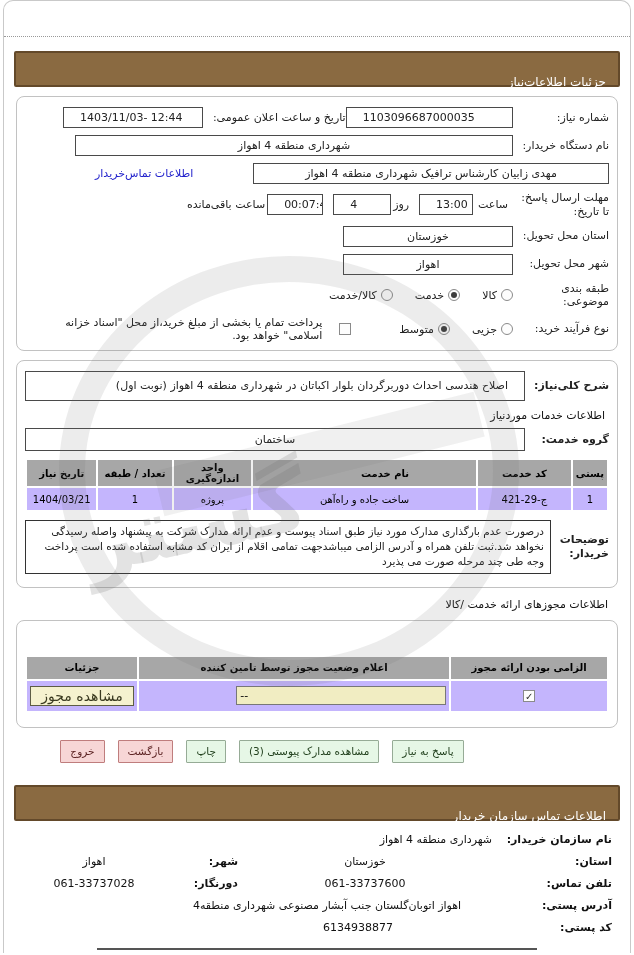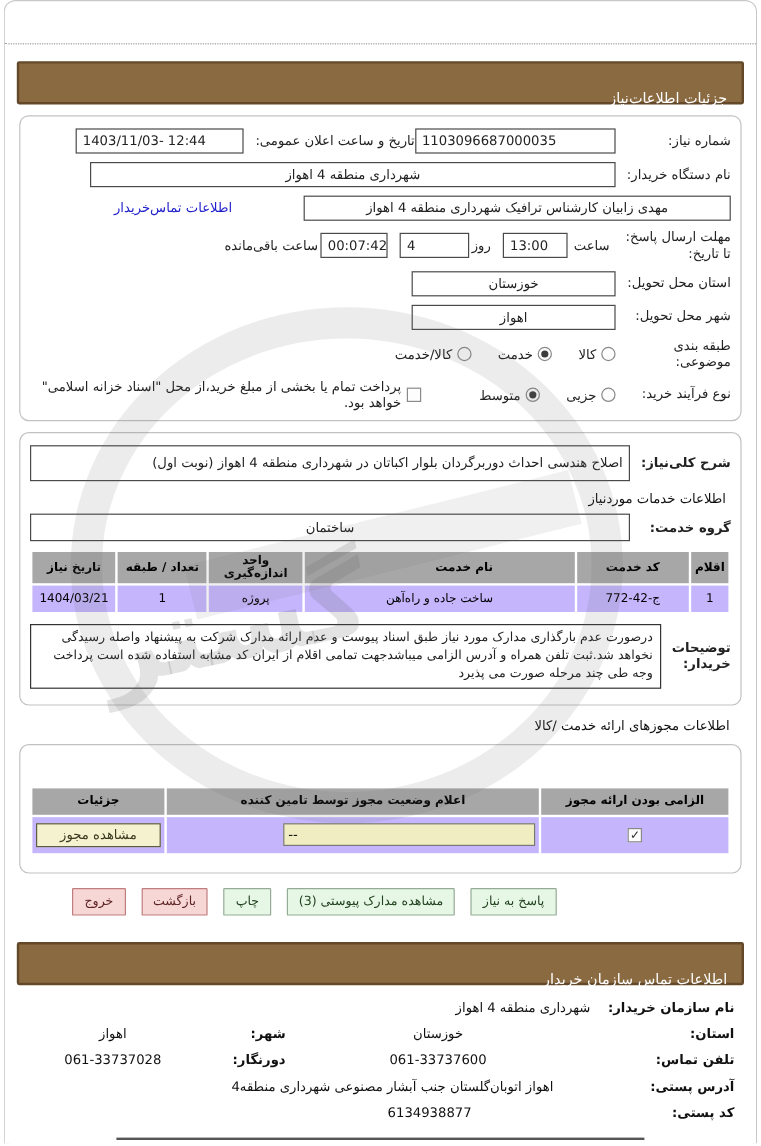--- a/index.html
+++ b/index.html
@@ -11,21 +11,21 @@
 
   .brownbar { margin: 14px 10px 0; height: 30px; line-height: 26px; background:#8a6a41;
               border:2px solid #63492а; border:2px solid #63492a; color:#fff; font-size:12px;
               padding: 16px 12px; border-radius:2px; }
 
   .panel { margin: 9px 12px 0; border:1px solid #c2c2c2; border-radius:8px; padding:10px 8px 6px; position:relative; background:transparent; }
 
   .frow { display:flex; align-items:center; margin-bottom:7px; font-size:11px; color:#222; }
   .flabel { width:96px; flex-shrink:0; padding-left:4px; line-height:1.25; }
   .box { border:1px solid #4a4a4a; background:#fff; height:21px; line-height:19px;
-         font-size:11px; padding:0 5px; overflow:hidden; white-space:nowrap; }
+         font-size:11px; padding:0 16px; overflow:hidden; white-space:nowrap; }
   .c { text-align:center; }
   .r { text-align:left; direction:ltr; }
   .link { color:#2222cc; font-size:11px; cursor:pointer; margin-inline-start:auto; margin-left:70px; }
 
   .radio { width:12px; height:12px; border:1px solid #8a8a8a; border-radius:50%; background:#fdfdfd;
            display:inline-block; flex-shrink:0; }
   .radio.on { position:relative; }
   .radio.on::after { content:""; position:absolute; inset:2px; background:#3c3c3c; border-radius:50%; }
   .cb { width:12px; height:12px; border:1px solid #8a8a8a; background:#fdfdfd; display:inline-block;
         flex-shrink:0; font-size:10px; line-height:11px; text-align:center; color:#333; }
@@ -37,21 +37,21 @@
 
   table { border-collapse:separate; border-spacing:2px; width:100%; font-size:10px; }
   th { background:#a7a7a7; color:#000; font-weight:bold; height:22px; padding:2px 3px; }
   td { background:#c4b5fd; height:22px; text-align:center; padding:2px 3px; }
 
   .notes-box { border:1px solid #333; background:#fff; font-size:10.5px; line-height:1.45;
                padding:3px 6px; flex:1; min-height:50px; }
 
   .lic-input { background:#f1edc2; border:1px solid #777; height:19px; width:210px; font-size:11px;
                direction:ltr; text-align:left; padding:0 3px; font-family:"DejaVu Sans",sans-serif; }
-  .lic-btn { background:#f5f2cf; border:1px solid #5d5d45; height:20px; min-width:104px; font-size:11px;
+  .lic-btn { background:#f5f2cf; border:1px solid #5d5d45; height:20px; min-width:104px; font-size:14px;
              color:#3a3a20; padding:0 8px; cursor:pointer; font-family:"DejaVu Sans",sans-serif; }
 
   .btnrow { display:flex; justify-content:center; gap:13px; margin:12px 110px 0 0; }
   .btn { height:23px; font-size:10.5px; padding:0 9px; cursor:pointer; border-radius:1px;
          font-family:"DejaVu Sans",sans-serif; }
   .btn.green { background:#e6f7e6; border:1px solid #96ab96; color:#23421f; }
   .btn.pink  { background:#f7d6d6; border:1px solid #bf7d7d; color:#5d2424; }
 
   .crow { display:flex; align-items:flex-start; font-size:11px; margin-bottom:9px; color:#111; }
   .clabel  { width:120px; font-weight:bold; flex-shrink:0; }
@@ -128,52 +128,52 @@
       <span class="opt-label">کالا/خدمت</span>
     </div>
 
     <div class="frow" style="margin-bottom:2px;">
       <span class="flabel">نوع فرآیند خرید:</span>
       <span class="radio"></span>
       <span class="opt-label">جزیی</span>
       <span class="radio on"></span>
       <span class="opt-label">متوسط</span>
       <span class="cb" style="margin-right:26px;"></span>
-      <span style="margin-right:5px;">پرداخت تمام یا بخشی از مبلغ خرید،از محل "اسناد خزانه اسلامی" خواهد بود.</span>
+      <span style="margin-right:17px;">پرداخت تمام یا بخشی از مبلغ خرید،از محل "اسناد خزانه اسلامی" خواهد بود.</span>
     </div>
   </div>
 
   <div class="panel">
     <div class="frow">
       <span class="flabel bold" style="width:84px;">شرح کلی‌نیاز:</span>
       <div class="box" style="flex:1; height:30px; line-height:28px;">اصلاح هندسی احداث  دوربرگردان بلوار اکباتان در  شهرداری منطقه 4 اهواز (نوبت اول)</div>
     </div>
 
     <div class="sec-label">اطلاعات خدمات موردنیاز</div>
 
     <div class="frow">
       <span class="flabel bold" style="width:84px;">گروه خدمت:</span>
       <div class="box c" style="flex:1; height:23px; line-height:21px;">ساختمان</div>
     </div>
 
     <table style="margin-top:4px;">
       <thead>
         <tr>
-          <th style="width:28px;">اقلام</th>
+          <th style="width:28px;">پستی</th>
           <th style="width:98px;">کد خدمت</th>
           <th style="width:240px;padding-left:44px;">نام خدمت</th>
           <th style="width:80px;">واحد اندازه‌گیری</th>
           <th style="width:78px;">تعداد / طبقه</th>
           <th style="width:70px;">تاریخ نیاز</th>
         </tr>
       </thead>
       <tbody>
         <tr>
           <td>1</td>
-          <td>ج-42-772</td>
+          <td>ج-29-421</td>
           <td>ساخت جاده و راه‌آهن</td>
           <td>پروژه</td>
           <td>1</td>
           <td class="r" style="text-align:center;">1404/03/21</td>
         </tr>
       </tbody>
     </table>
 
     <div class="frow" style="margin-top:8px; align-items:center;justify-content:center;">
       <span class="flabel bold" style="width:58px;">توضیحات خریدار:</span>

